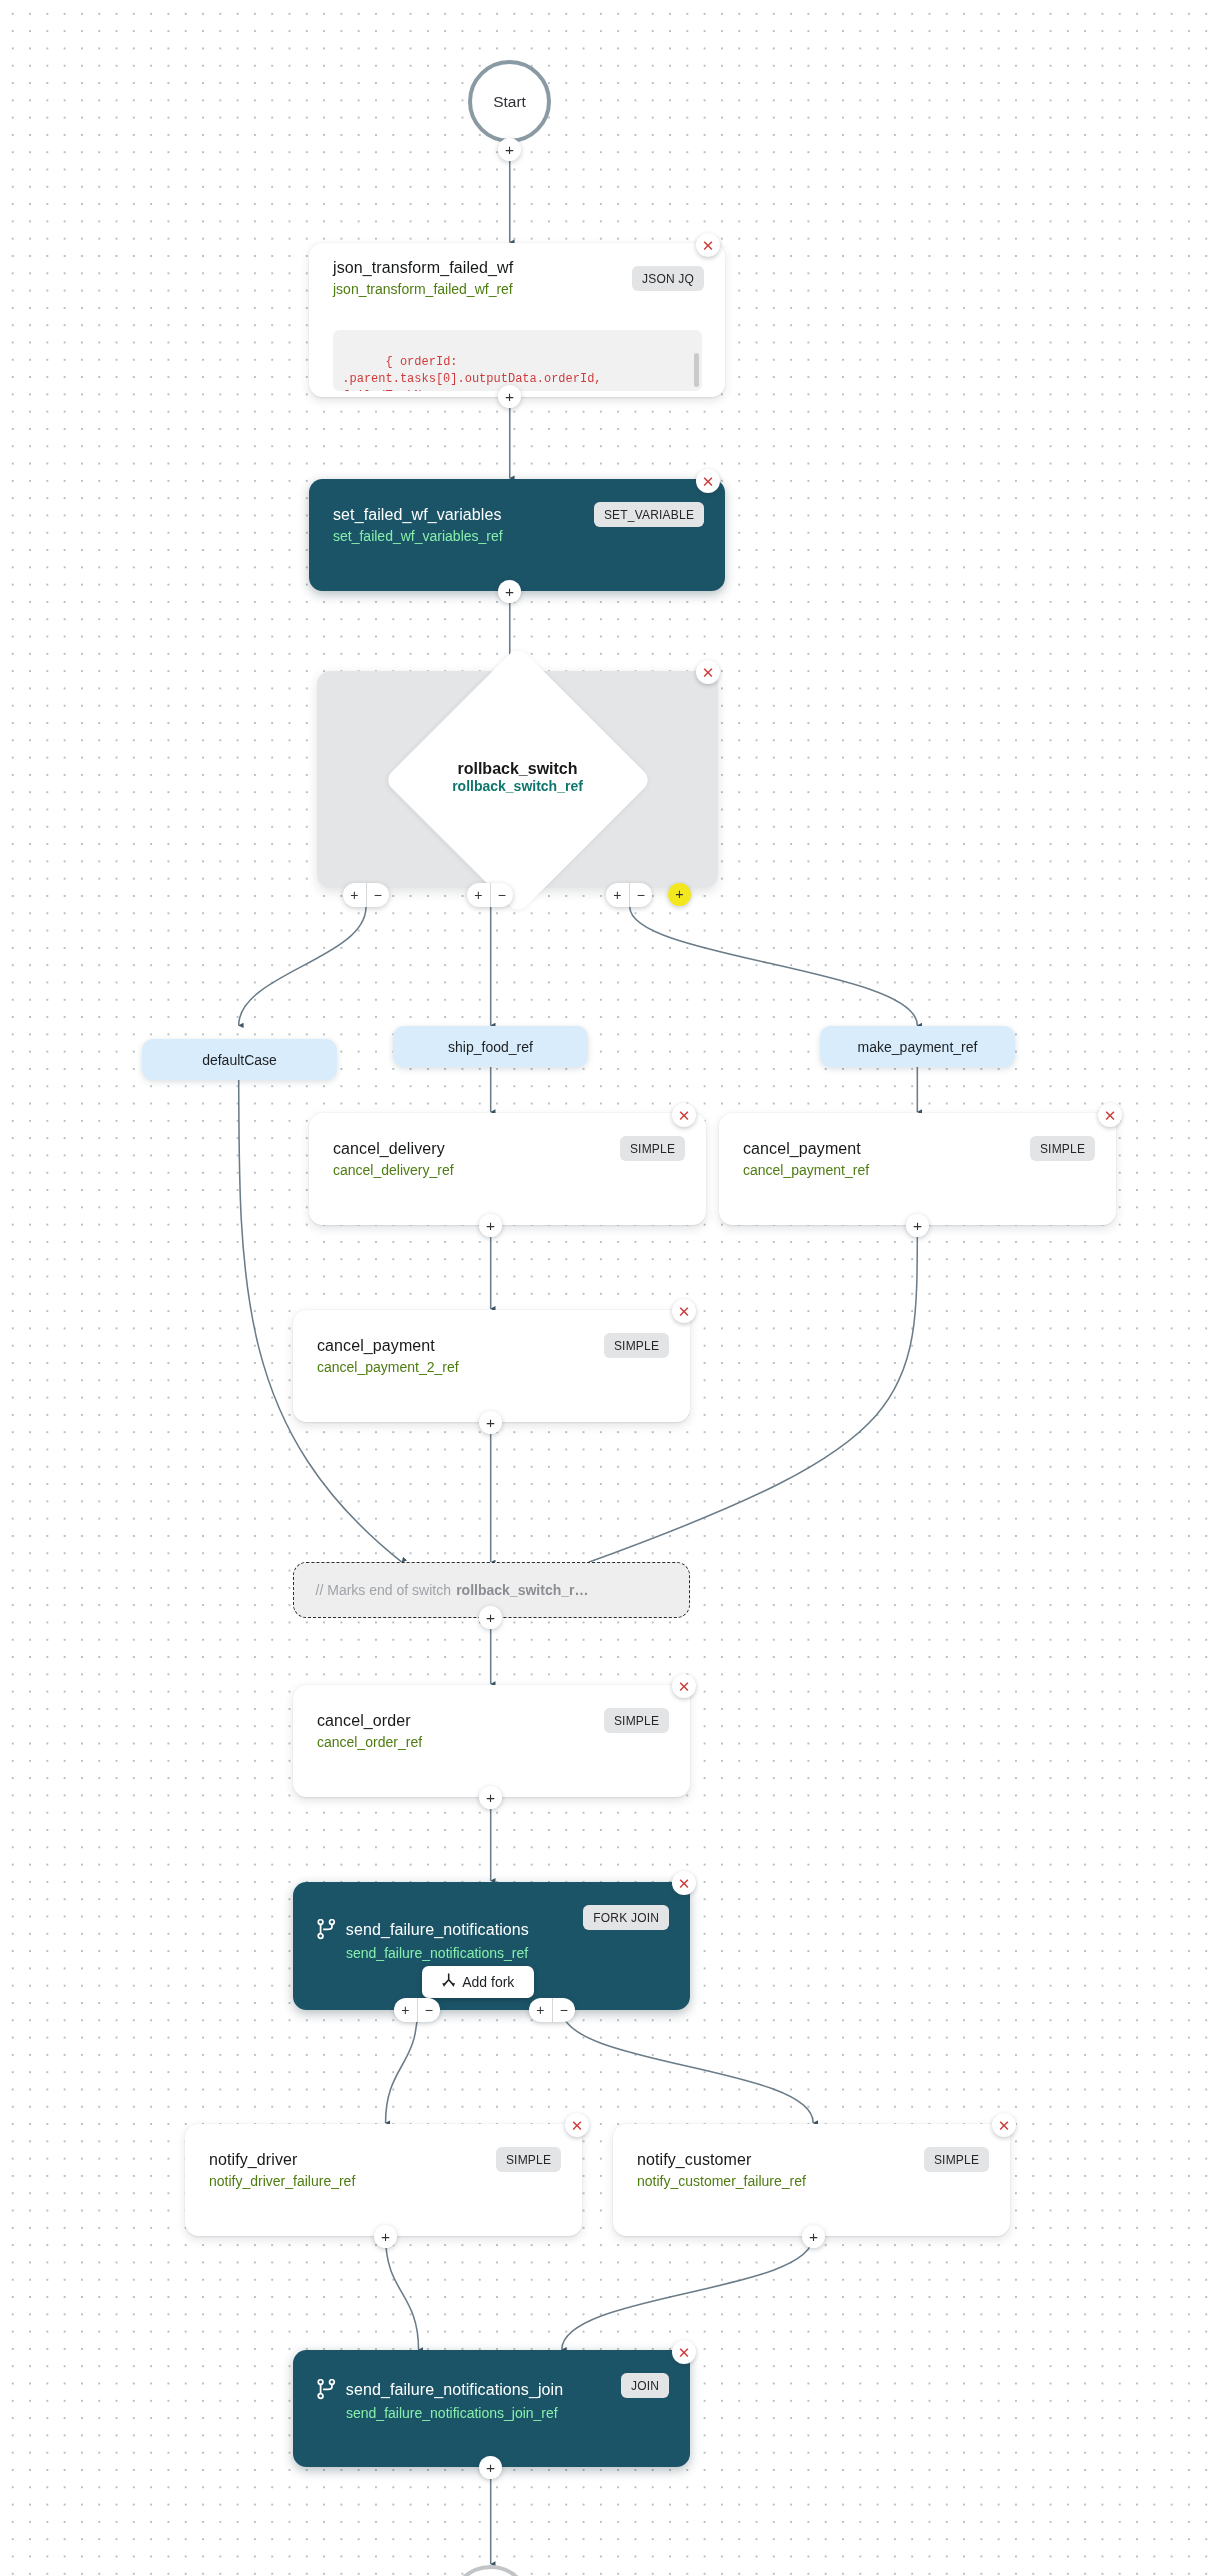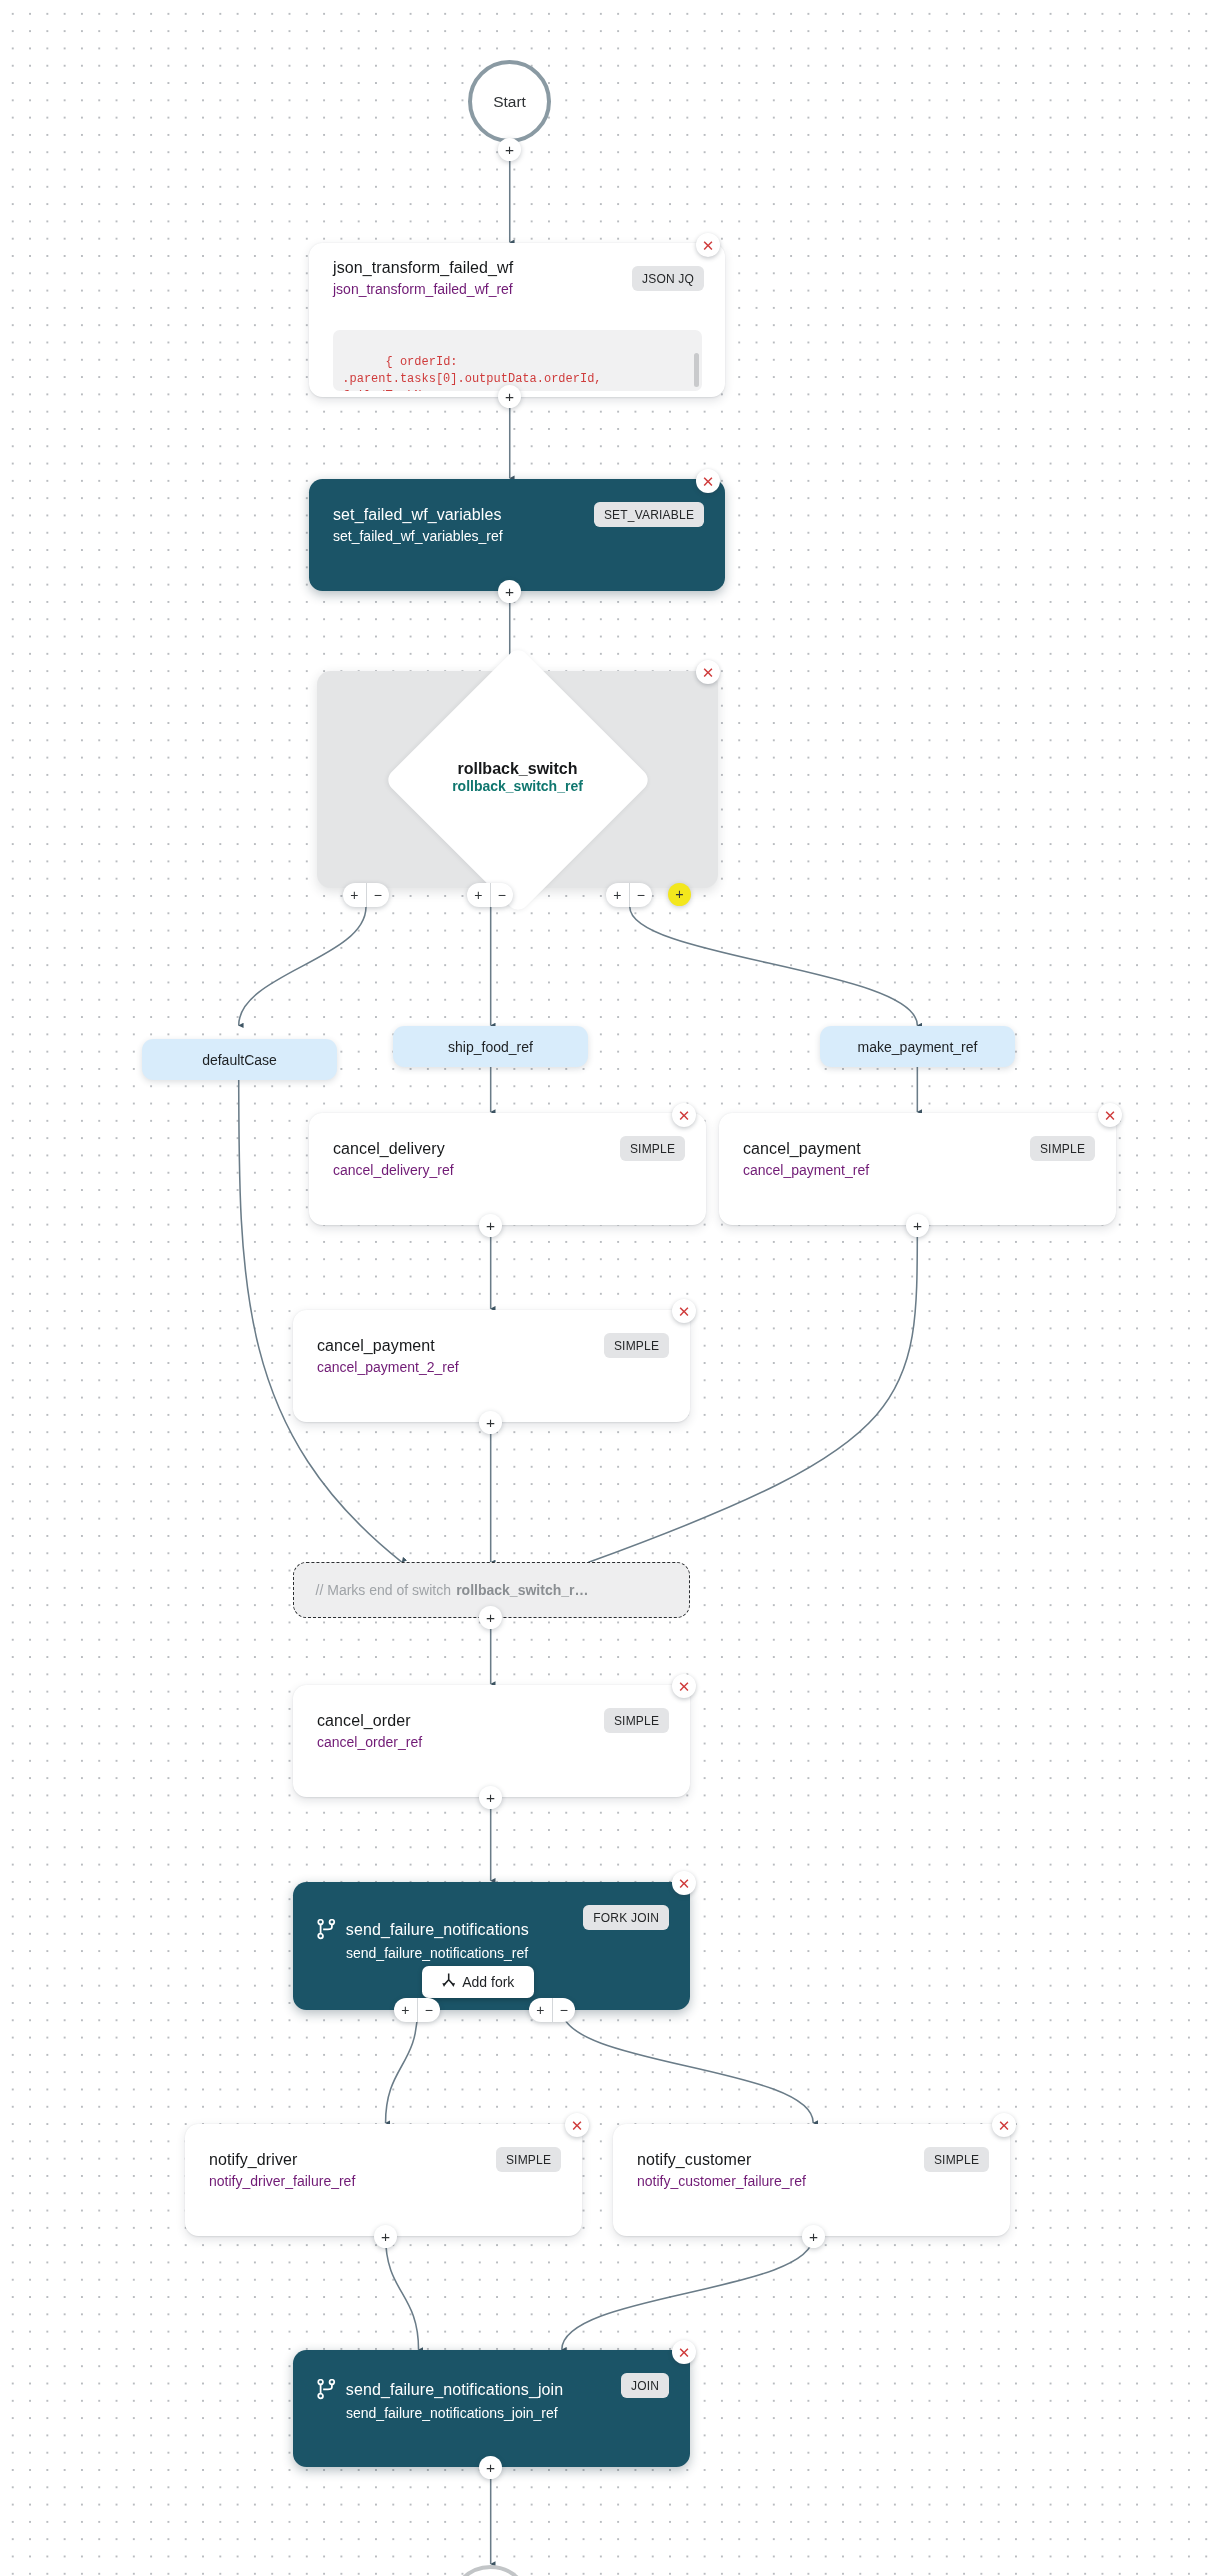--- a/index.html
+++ b/index.html
@@ -32,28 +32,28 @@
   }
   .node .title{
     font-size:16px;
     color:#16181a;
     letter-spacing:0.1px;
     line-height:1.18;
     white-space:nowrap;
   }
   .node .ref{
     font-size:14px;
-    color:#701a75;
+    color:#4d7c0f;
     margin-top:3.6px;
     line-height:1.18;
     white-space:nowrap;
   }
   .node.dark{background:#1b5467;box-shadow:0 3.1px 10.3px rgba(20,45,58,.30);}
   .node.dark .title{color:#ffffff;}
-  .node.dark .ref{color:#ffffff;}
+  .node.dark .ref{color:#86efac;}
 
   .badge{
     position:absolute;
     top:23px;
     right:20.6px;
     background:#e3e4e6;
     color:#242628;
     font-size:12px;
     letter-spacing:0.2px;
     padding:5.7px 10.3px;

